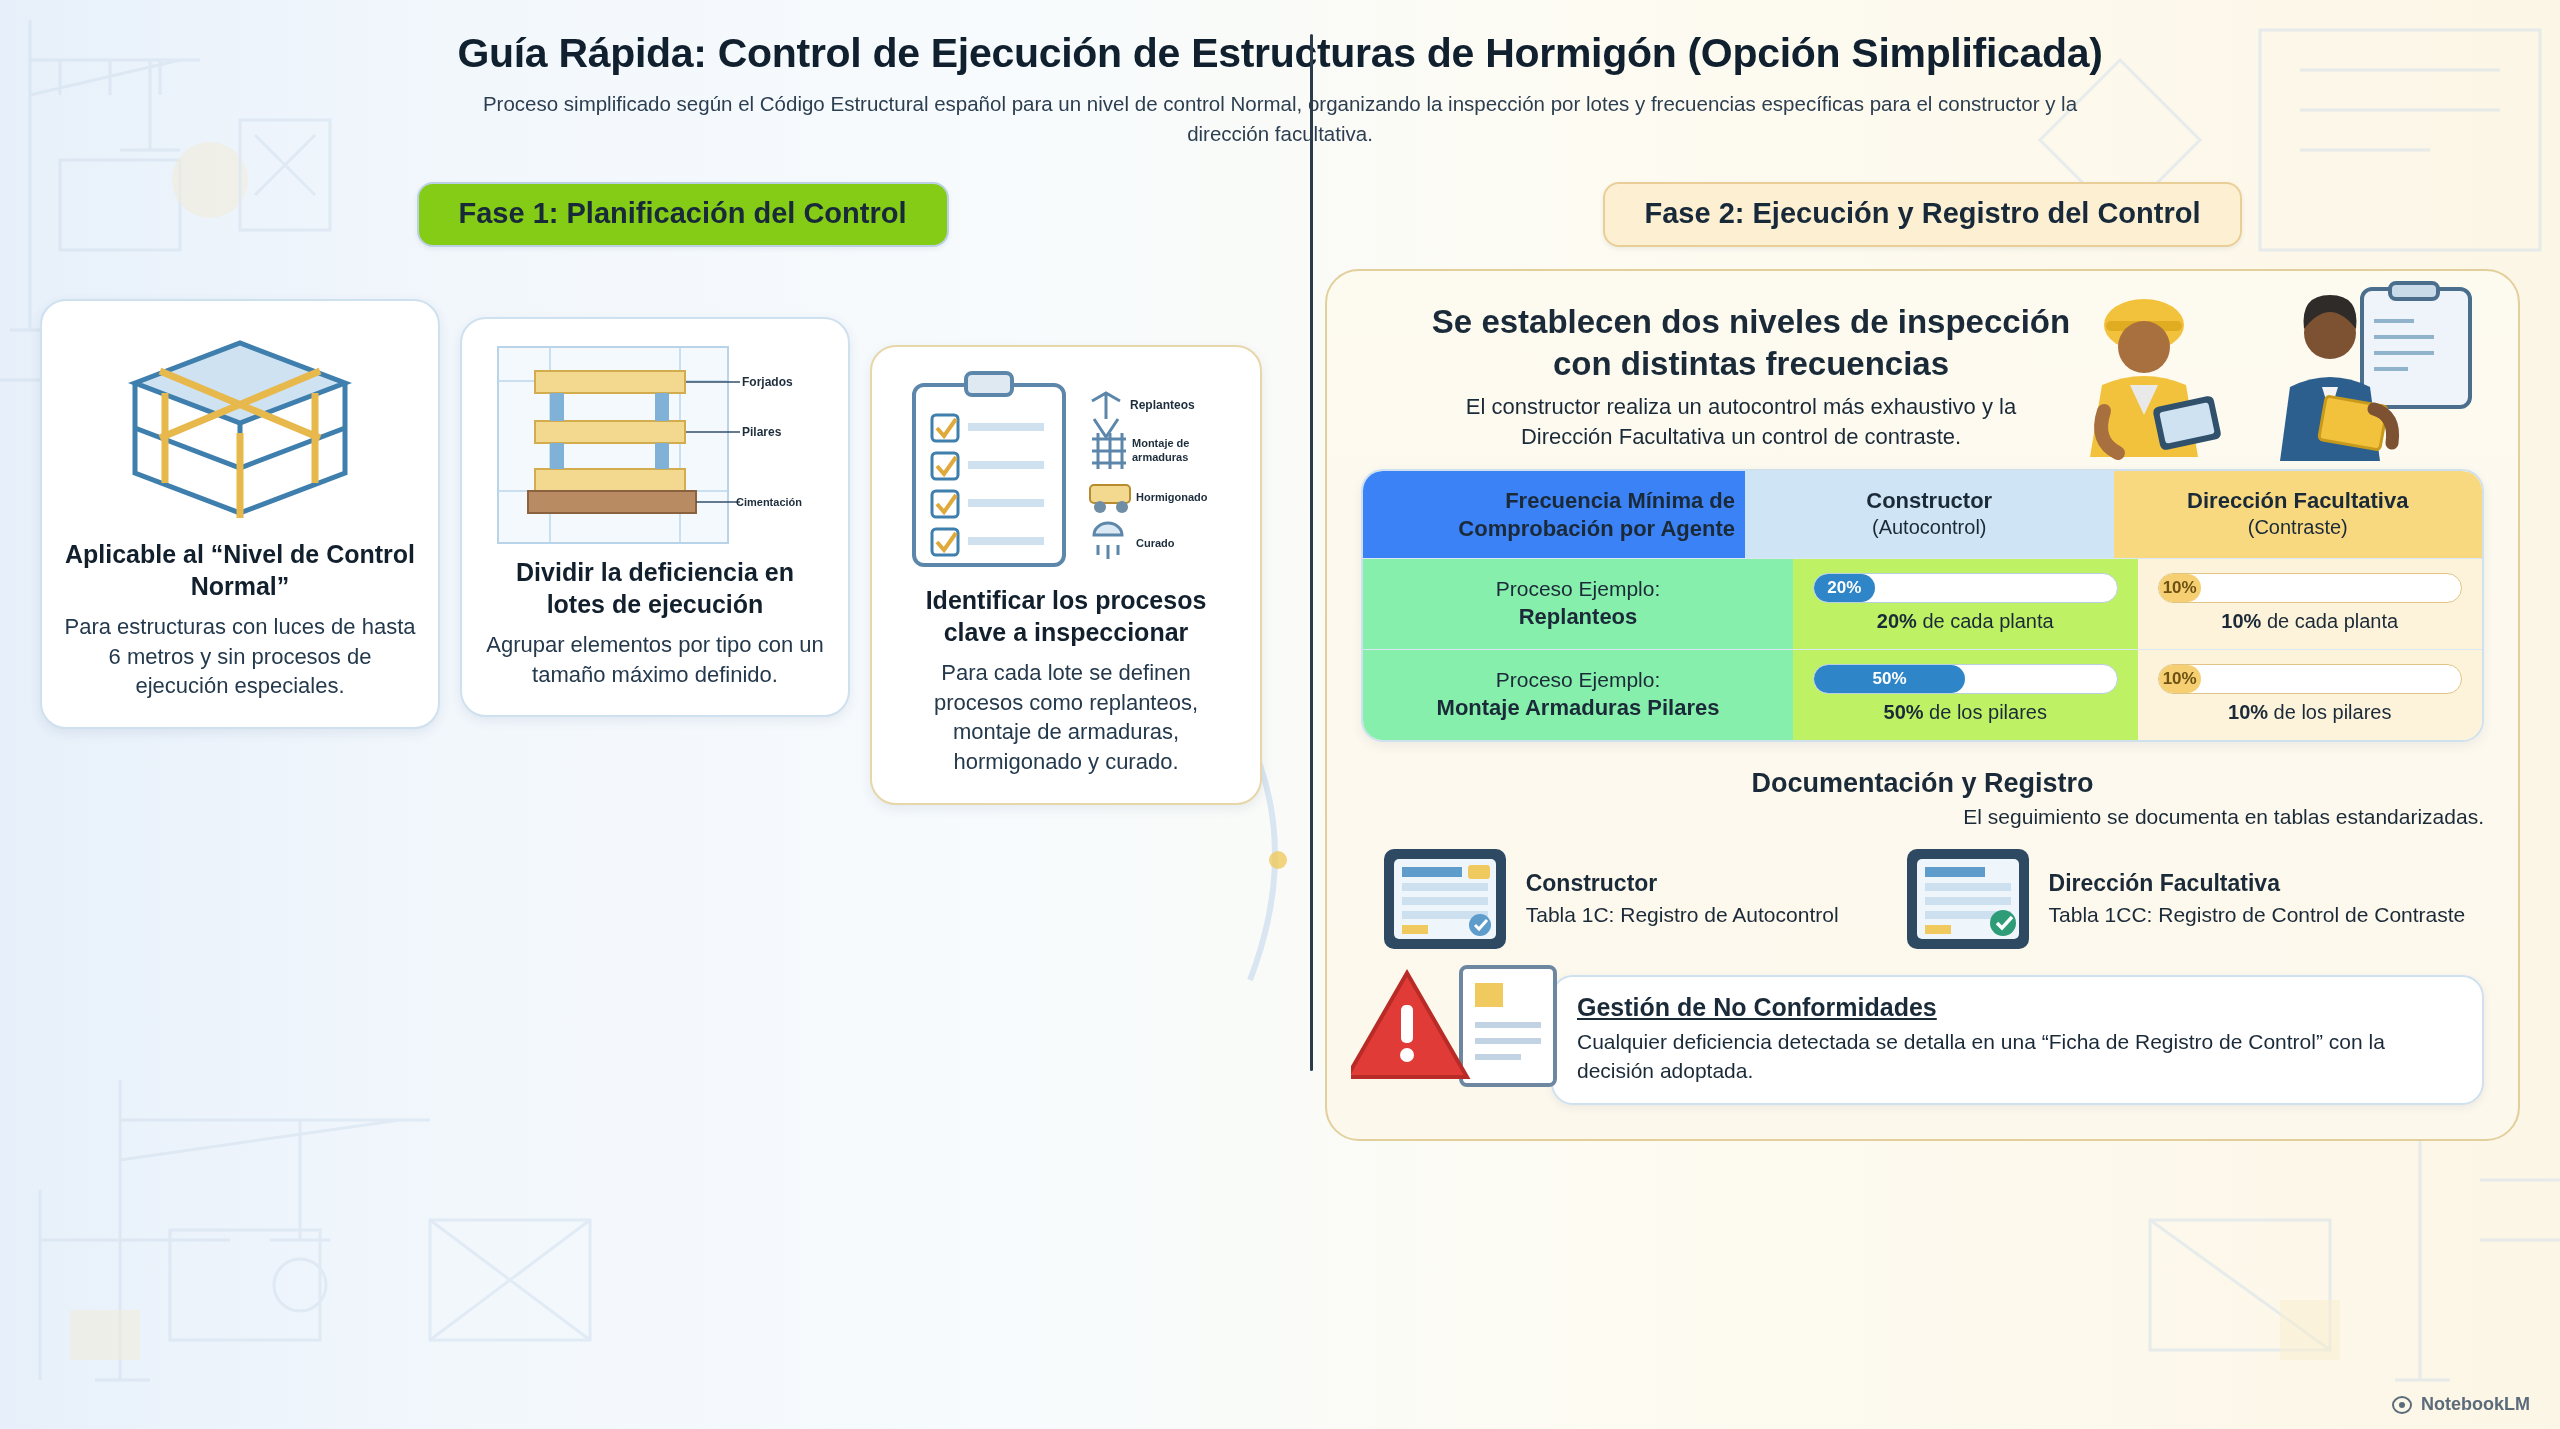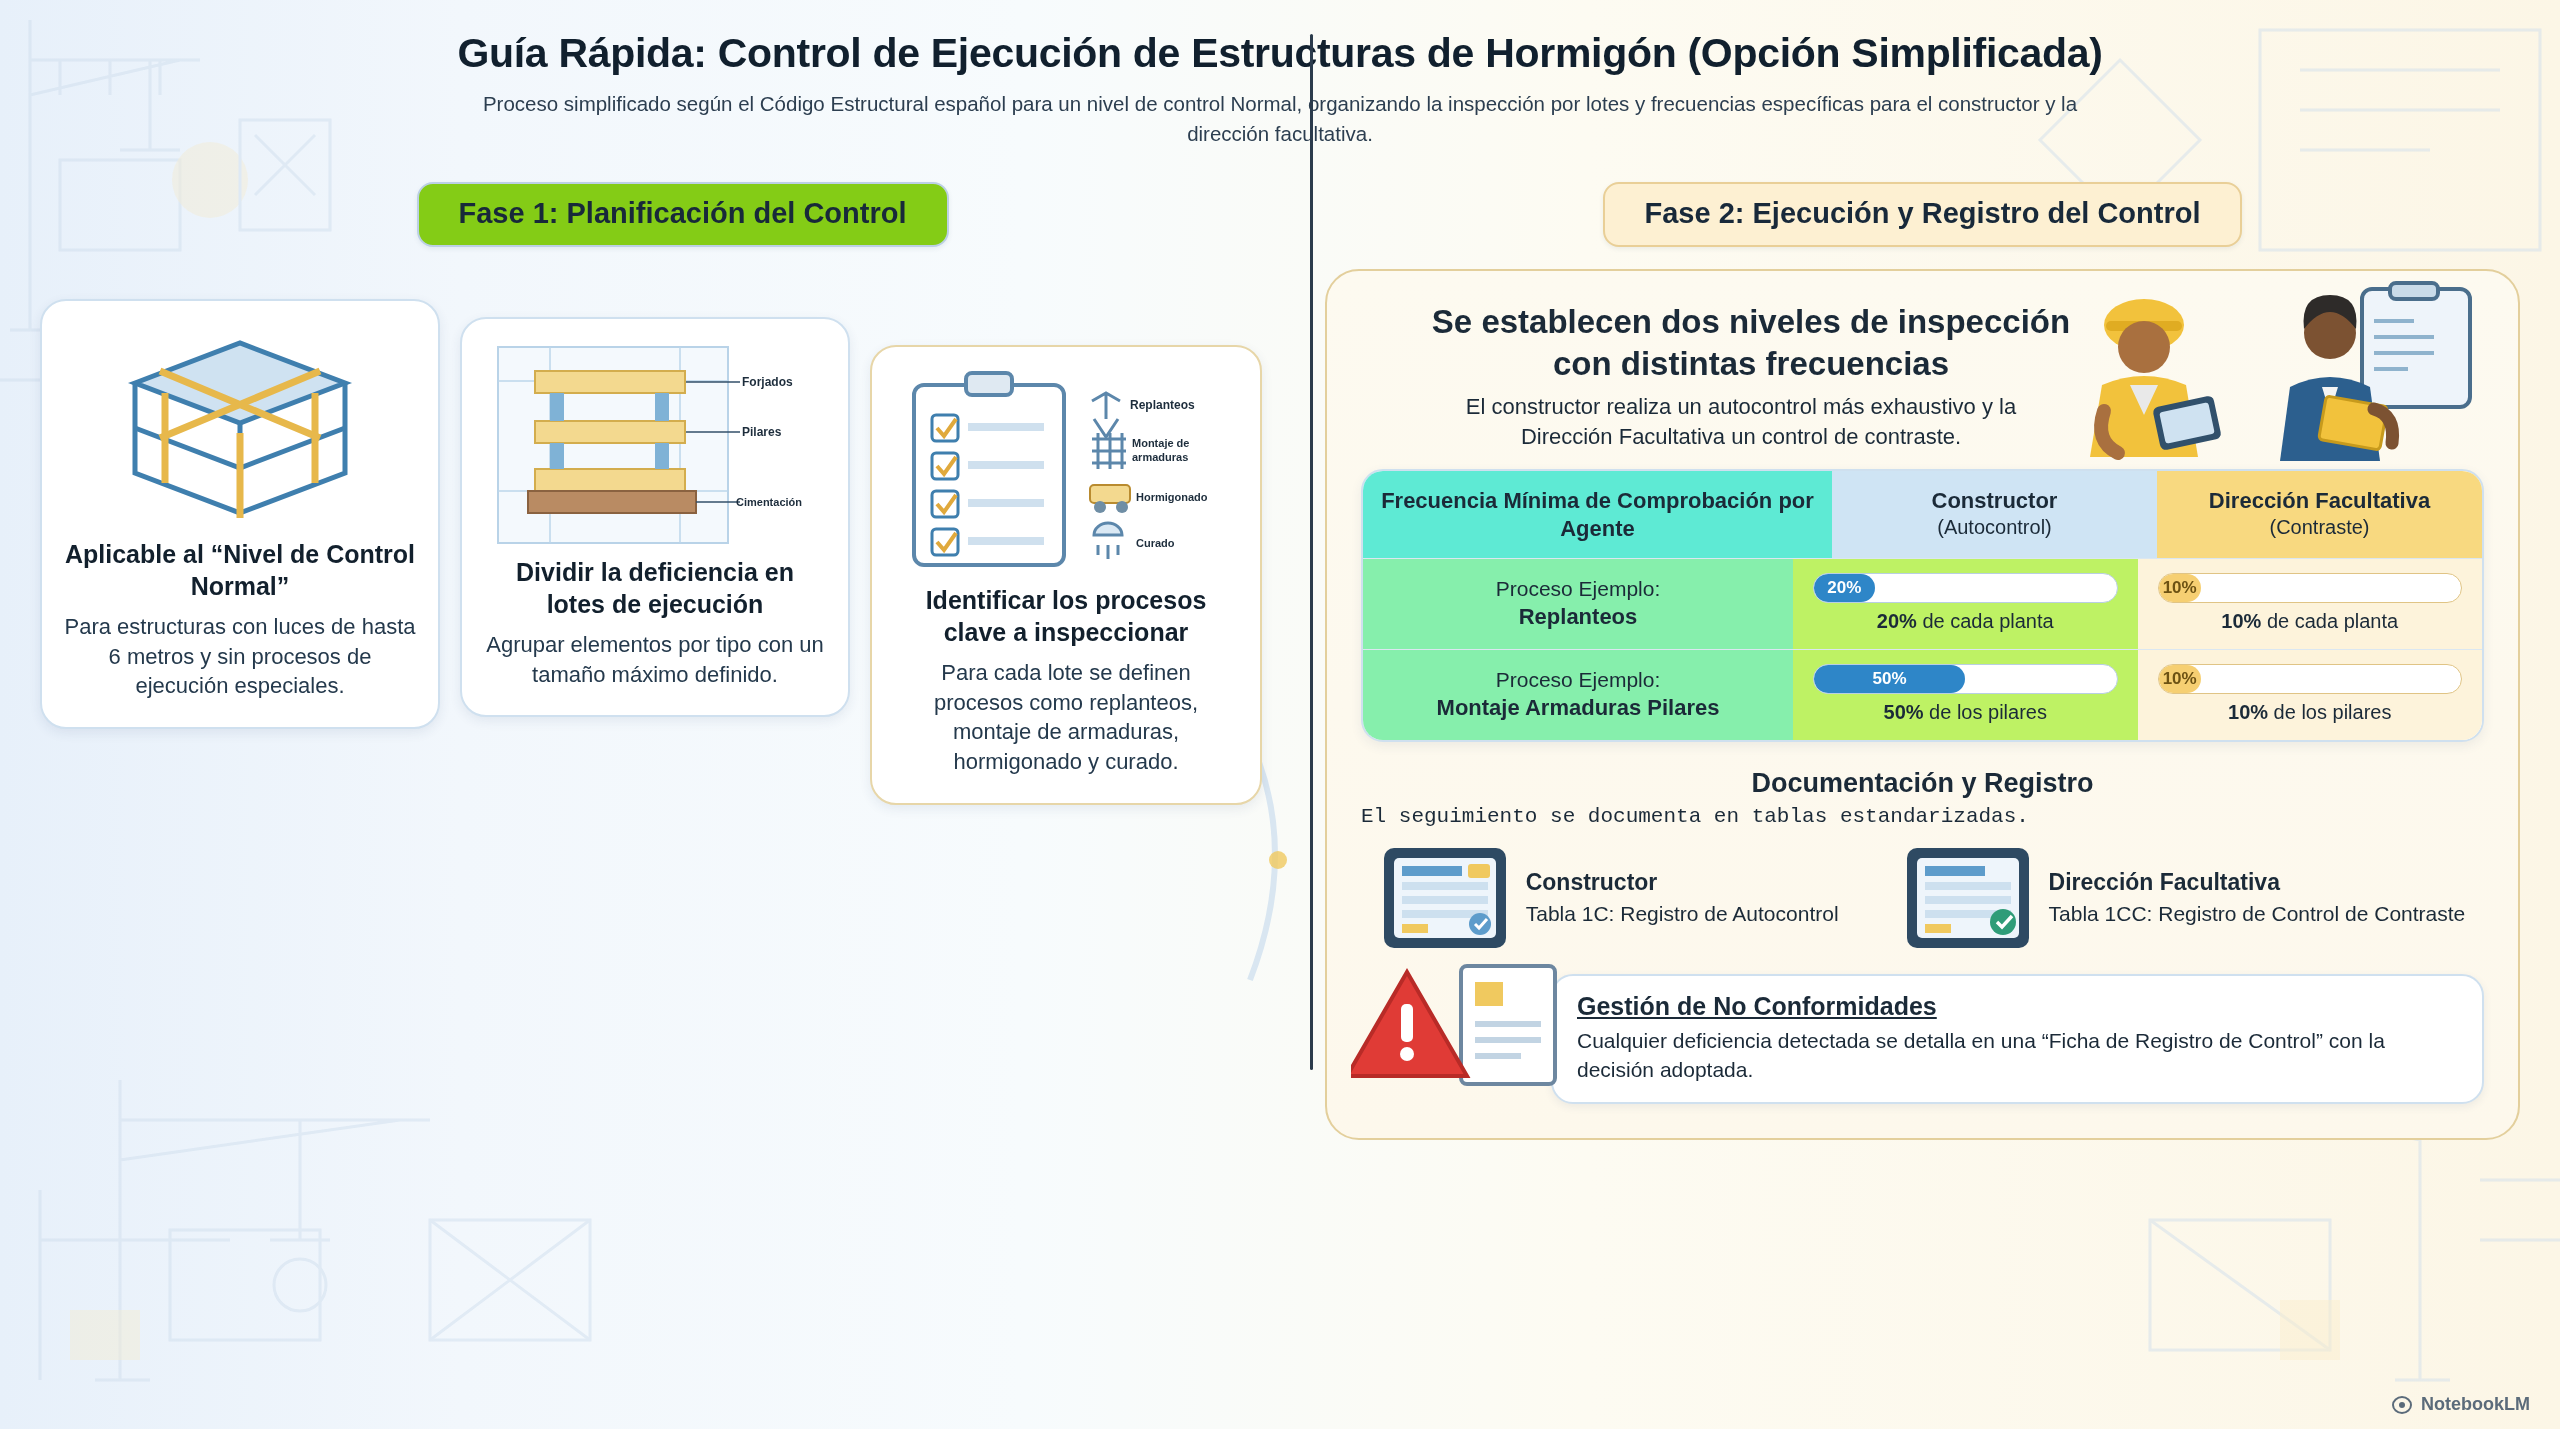--- a/index.html
+++ b/index.html
@@ -96,21 +96,21 @@
   .freq-card {
     margin-top:18px;
     border:2px solid #cfe0ef;
     border-radius:22px;
     overflow:hidden;
     background:#fff;
     box-shadow:0 4px 12px rgba(40,70,110,.08);
   }
   .freq-head { display:flex; }
   .fh-cell { padding:16px 10px; text-align:center; font-weight:bold; font-size:22px; line-height:1.25; }
-  .fh-cell.label { width:469px; background:#5eead4; }
+  .fh-cell.label { width:382px; background:#3b82f6;text-align:right; }
   .fh-cell.blue { flex:1; background:#cfe4f4; }
   .fh-cell.amber { flex:1; background:#f8d980; }
   .fh-sub { font-weight:normal; font-size:20px; }
 
   .freq-row { display:flex; border-top:1px solid #dbe7f1; }
   .fr-label { width:430px; padding:16px 10px; text-align:center; font-size:21px; line-height:1.3; background:#86efac;}
   .fr-label b{ display:block; font-size:22px; }
   .fr-cell { flex:1; padding:14px 20px 16px; text-align:center; }
   .fr-cell.blue { background:#bef264; }
   .fr-cell.amber { background:#fdf3db; }
@@ -126,21 +126,21 @@
     display:flex; align-items:center; justify-content:center;
   }
   .bar-fill.amber { background:#f6cf72; }
   .bar-val { font-size:17px; font-weight:bold; color:#ffffff; padding:0 10px; }
   .bar-fill.amber .bar-val { color:#6d5213; }
   .bar-cap { font-size:20px; margin-top:7px; }
   .bar-cap b{ font-weight:bold; }
 
   
   .doc-title { text-align:center; font-size:27px; font-weight:bold; margin-top:26px; }
-  .doc-sub { text-align:left; font-size:21px; margin-top:6px;font-family:Liberation Mono, monospace; }
+  .doc-sub { text-align:right; font-size:21px; margin-top:6px; }
 
   .doc-row { display:flex; justify-content:center; gap:64px; margin-top:16px; }
   .doc-item { display:flex; align-items:center; gap:16px; }
   .doc-txt h4 { margin:0 0 4px; font-size:23px; font-weight:bold; }
   .doc-txt p { margin:0; font-size:21px; line-height:1.3; }
 
   
   .alert-box {
     margin-top:22px; margin-left:190px;
     border:2px solid #cfe0ef; border-radius:22px;

